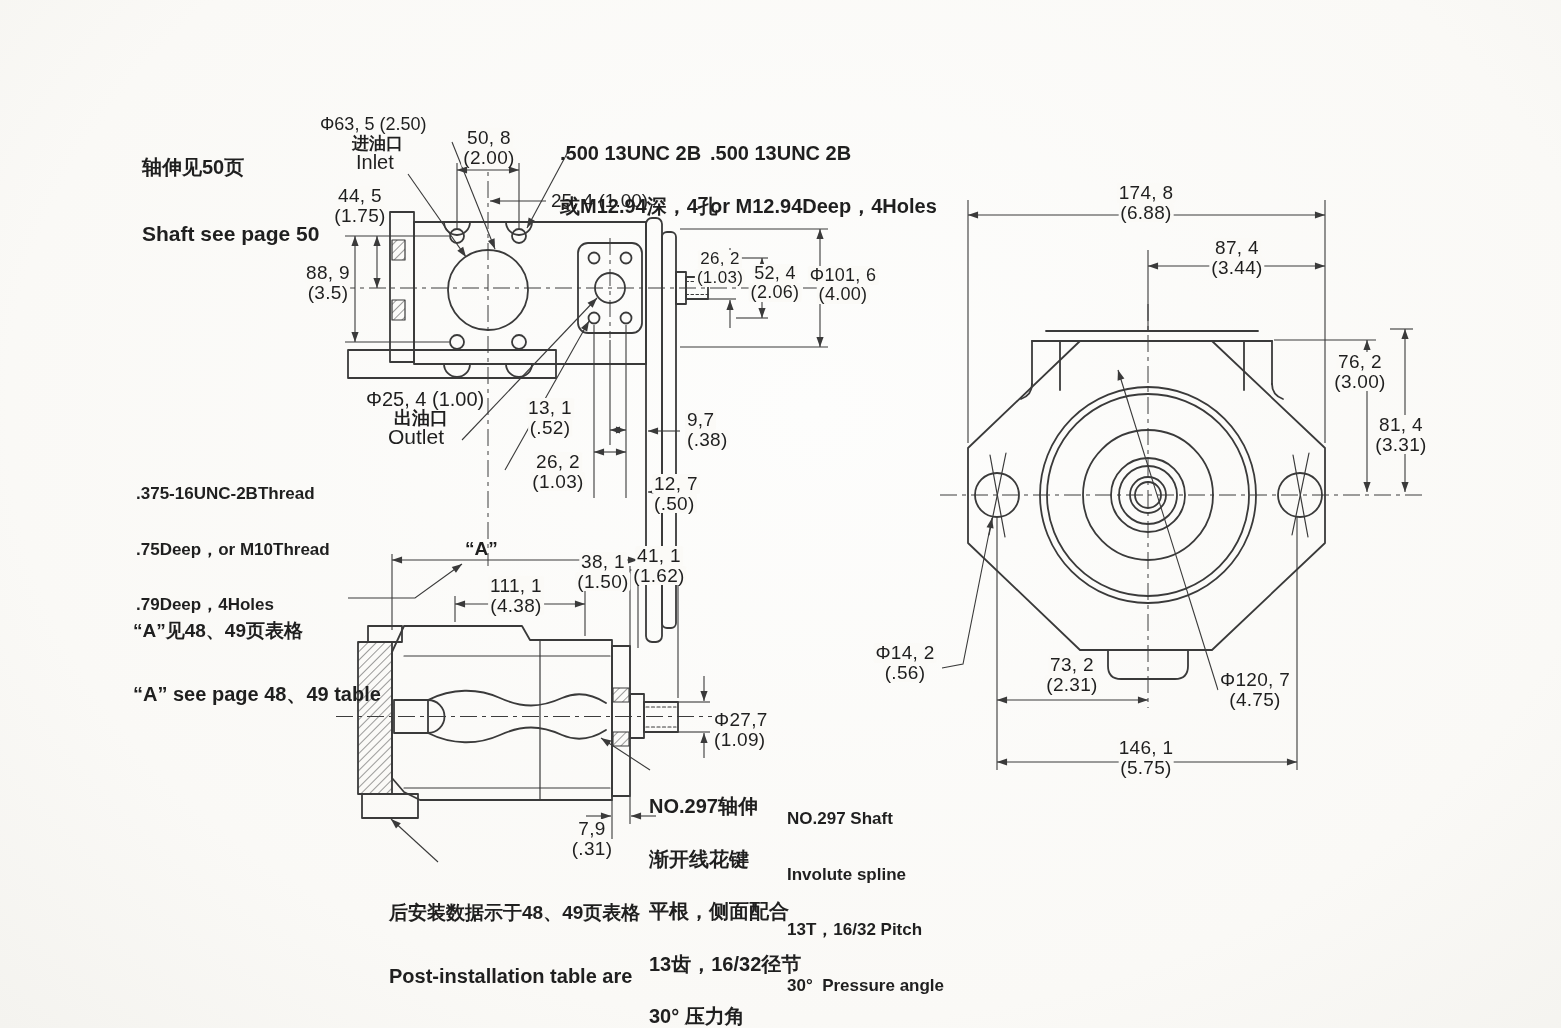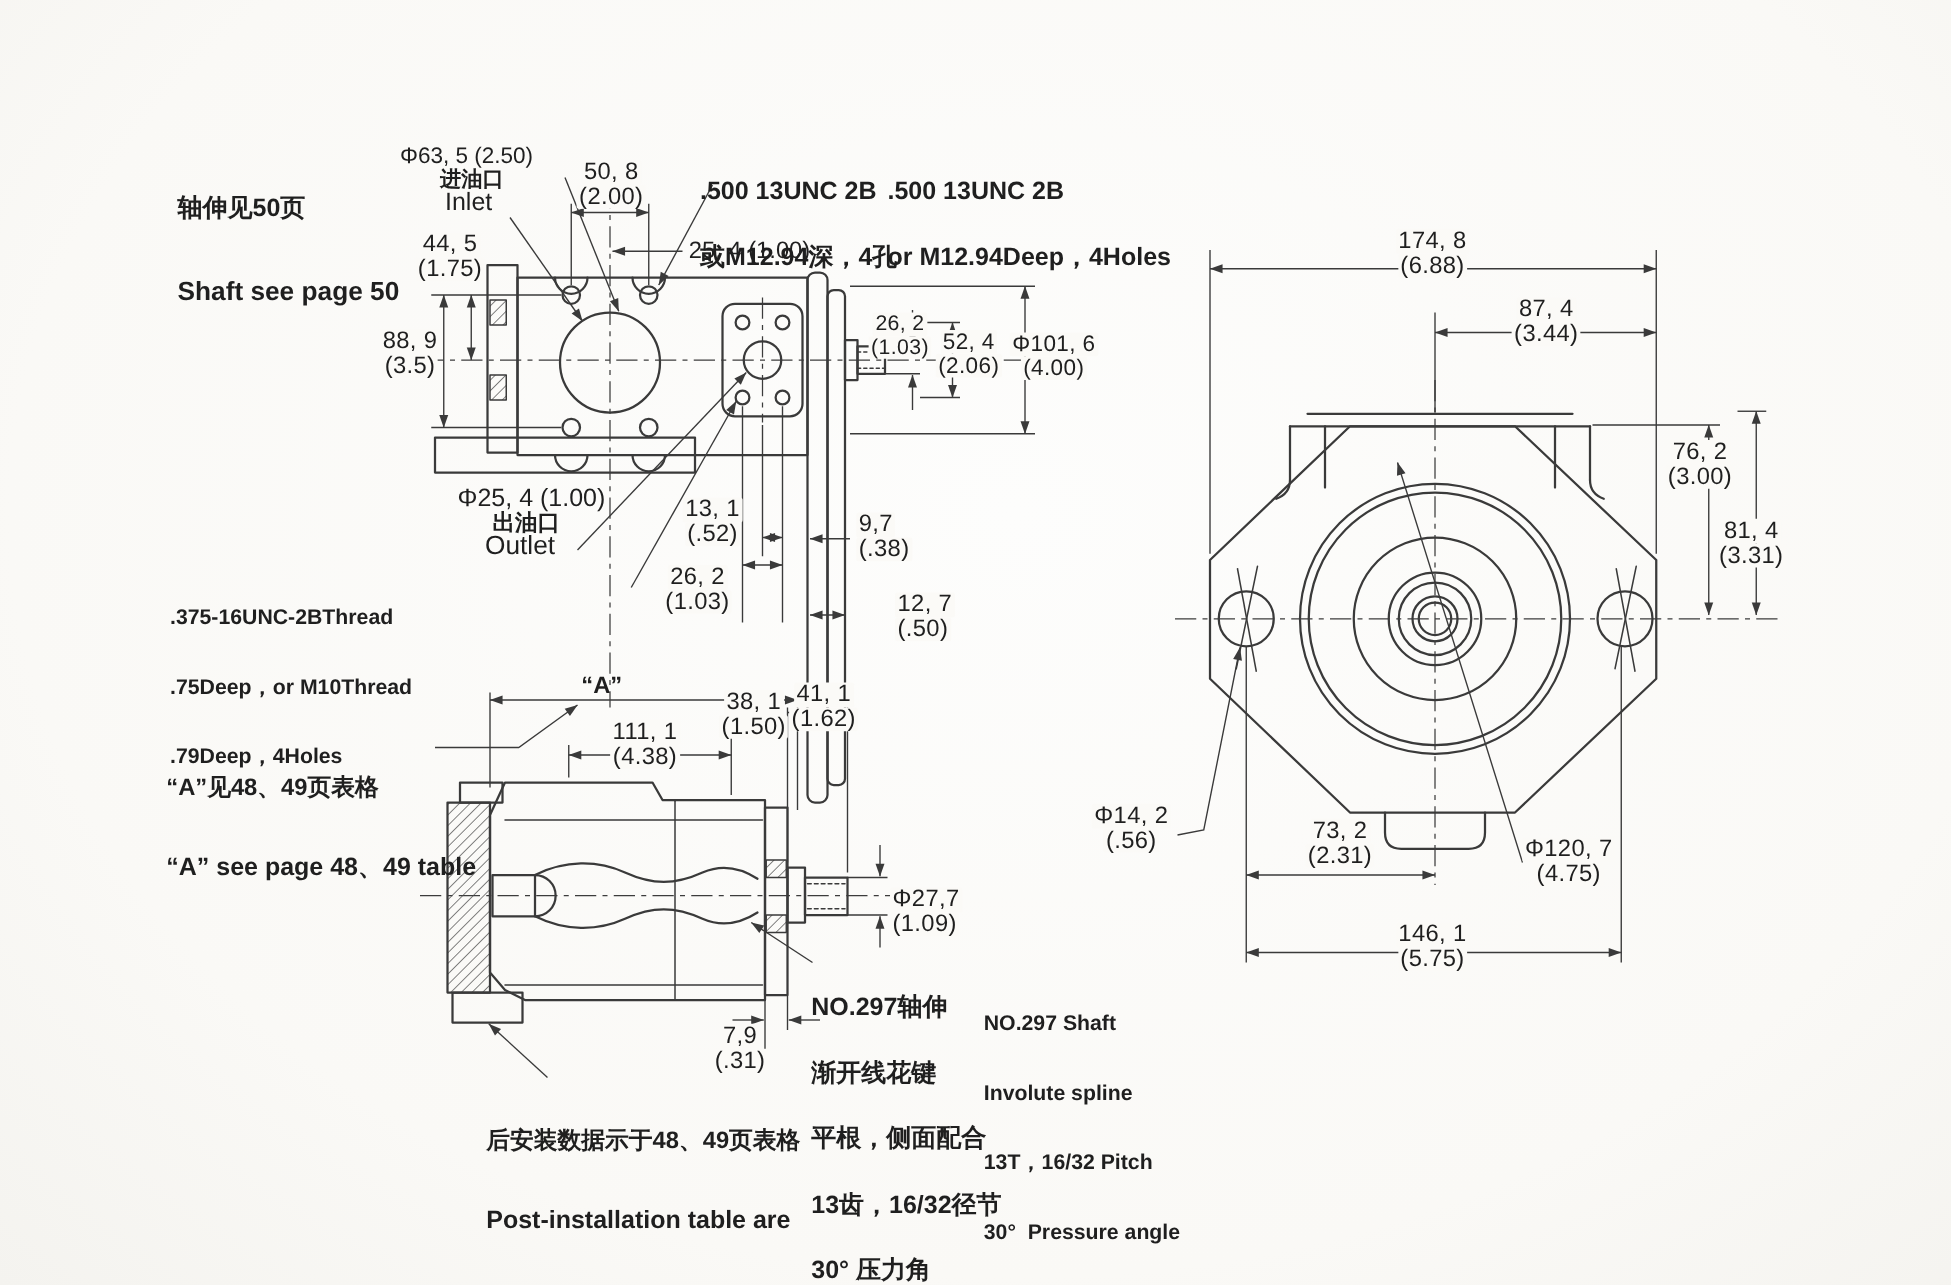--- a/index.html
+++ b/index.html
@@ -239,40 +239,40 @@
 </div>
 <div class="dim f18" style="left:843px;top:266px">
   <span>Φ101, 6</span>
   <span>(4.00)</span>
 </div>
 
 <div class="lbl f20" style="left:366px;top:388px">Φ25, 4 (1.00)</div>
 <div class="lbl f18 w6" style="left:394px;top:409px">出油口</div>
 <div class="lbl f21" style="left:388px;top:425px">Outlet</div>
 
-<div class="dim" style="left:570px;top:398px">
+<div class="dim" style="left:550px;top:398px">
   <span>13, 1</span>
   <span>(.52)</span>
 </div>
 <div class="dim la" style="left:685px;top:410px">
   <span>9,7</span>
   <span>(.38)</span>
 </div>
 
 <div class="lbl f17 w6" style="left:136px;top:448px">
   <span>.375-16UNC-2BThread</span>
   <span>.75Deep，or M10Thread</span>
   <span>.79Deep，4Holes</span>
 </div>
 
 <div class="dim" style="left:558px;top:452px">
   <span>26, 2</span>
   <span>(1.03)</span>
 </div>
-<div class="dim la" style="left:716px;top:474px">
+<div class="dim la" style="left:652px;top:474px">
   <span>12, 7</span>
   <span>(.50)</span>
 </div>
 
 <div class="lbl f19 w6" style="left:133px;top:578px">
   <span>“A”见48、49页表格</span>
   <span class="f20">“A” see page 48、49 table</span>
 </div>
 <div class="lbl f19 w6" style="left:465px;top:538px">“A”</div>
 

